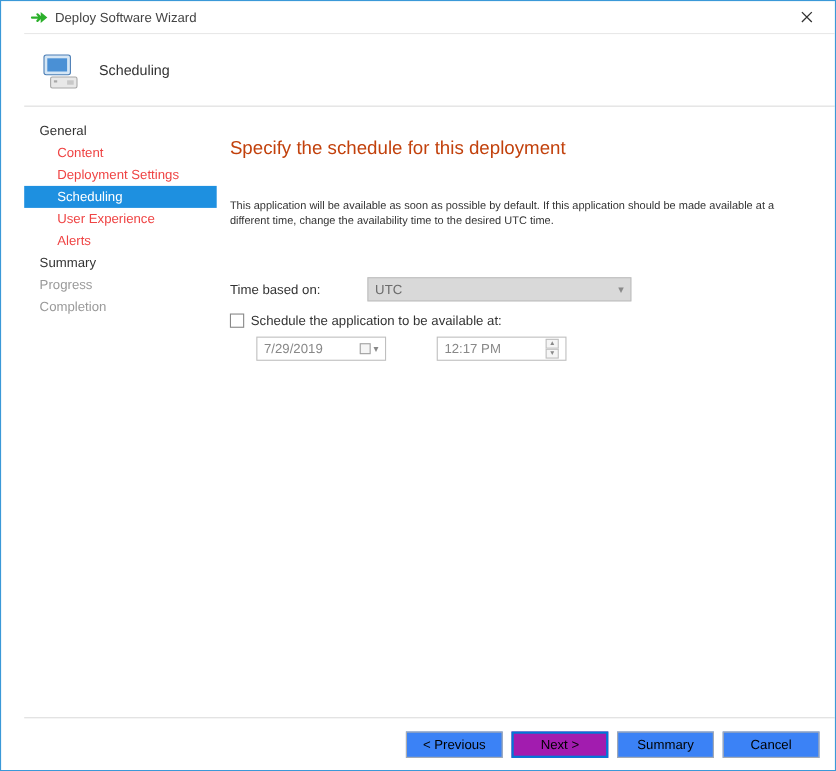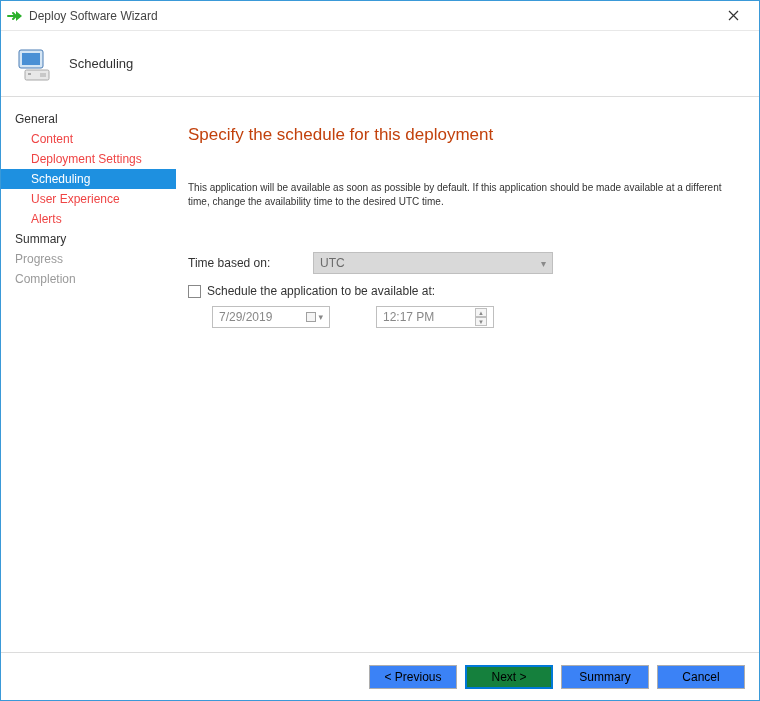--- a/index.html
+++ b/index.html
@@ -10,20 +10,21 @@
       background: #fff;
       color: #000;
     }
     .window {
       width: 760px;
       height: 701px;
       border: 1px solid #3a99d8;
       display: flex;
       flex-direction: column;
       background: #fff;
+      padding-left: 21px;
     }
     .titlebar {
       height: 30px;
       display: flex;
       align-items: center;
       padding: 0 6px;
       border-bottom: 1px solid #e8e8e8;
     }
     .titlebar .arrow {
       width: 16px;
@@ -207,21 +208,21 @@
       height: 24px;
       border: 1px solid #adadad;
       background: #3b82f6;
       font-size: 12px;
       font-family: inherit;
       cursor: default;
       padding: 0 10px;
     }
     .btn.default {
       border: 2px solid #0078d7;
-      background: #15803d;
+      background: #a21caf;
       text-align: center;
     }
   </style>
 </head>
 <body>
 
 <div class="window">
 
   <div class="titlebar">
     <span class="arrow">

